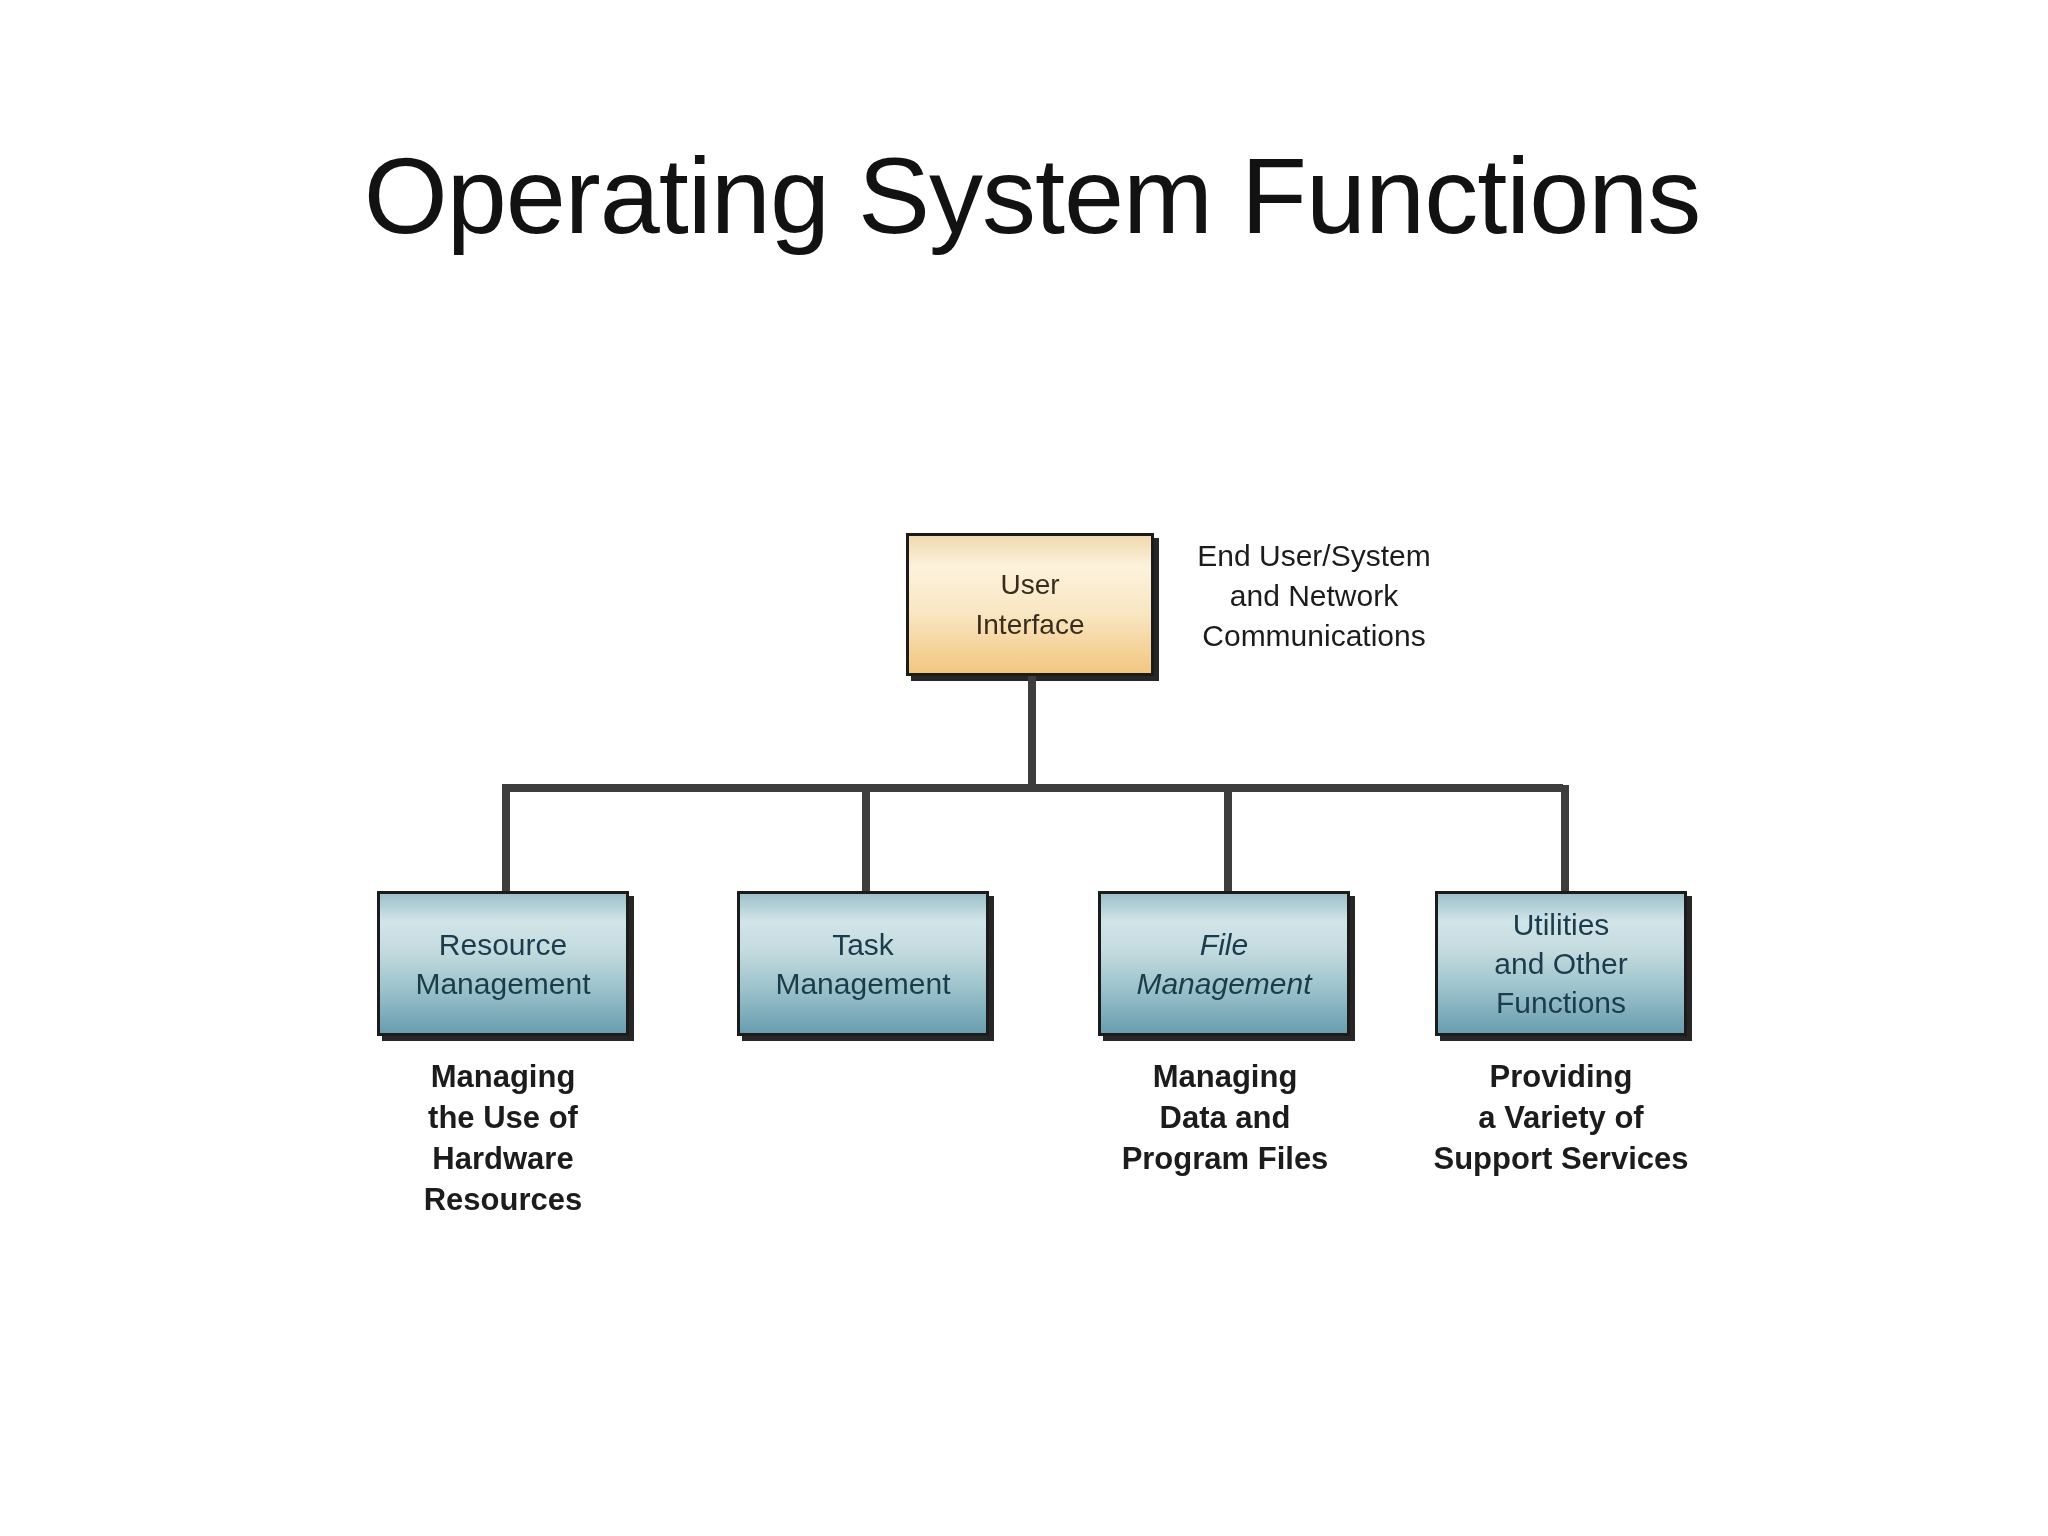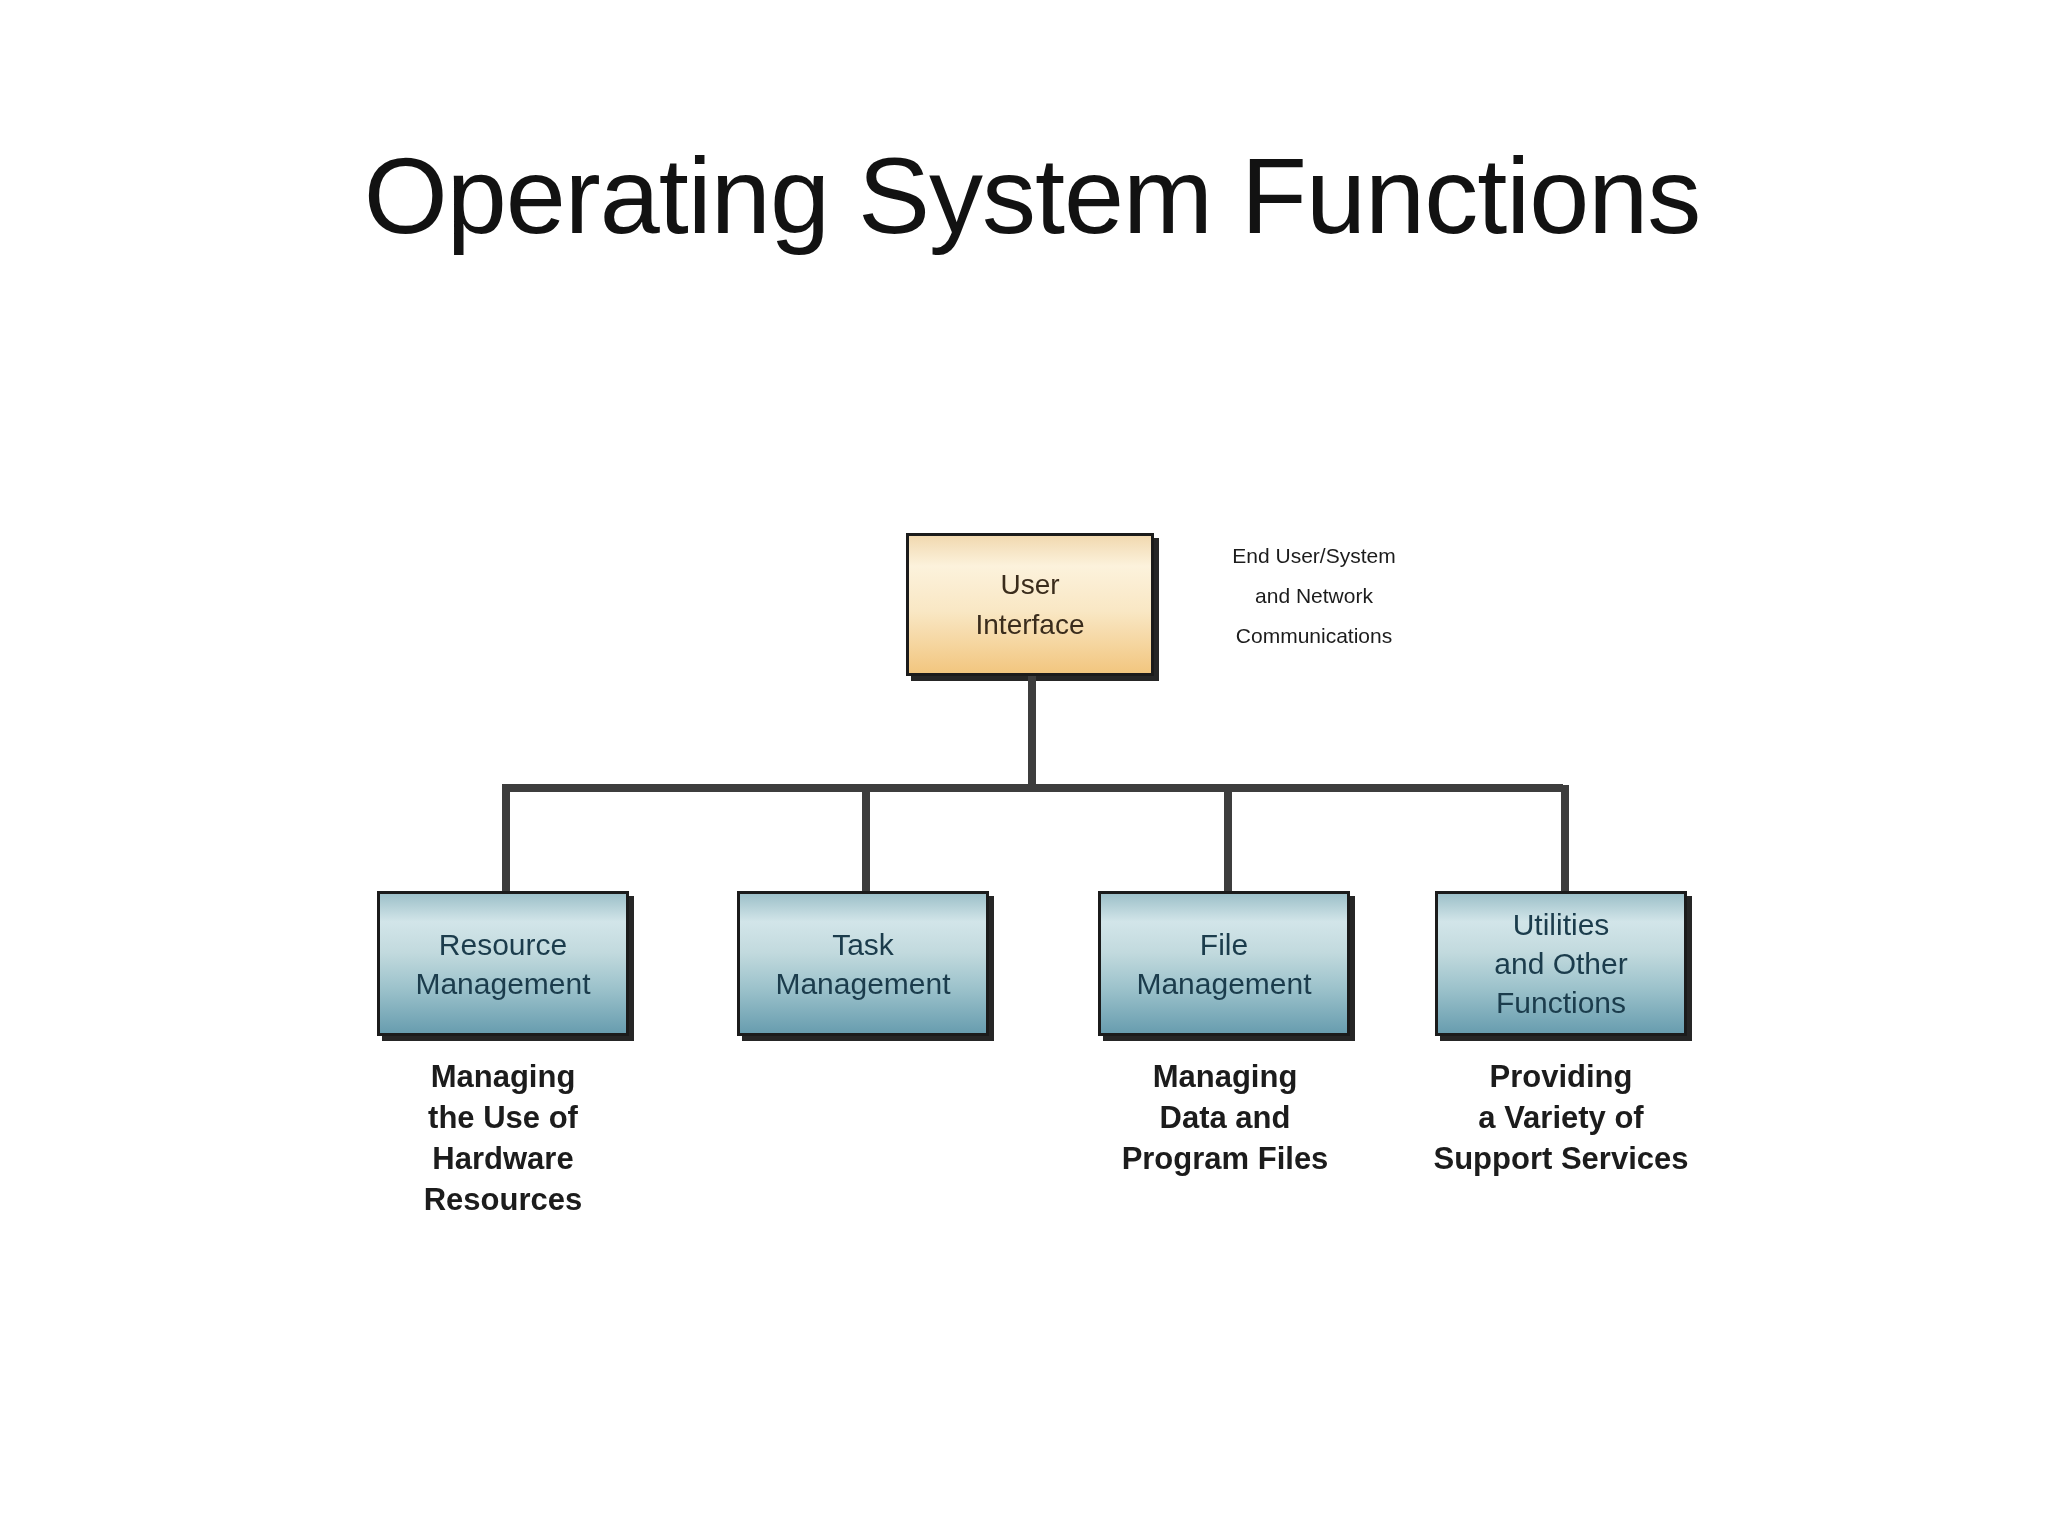--- a/index.html
+++ b/index.html
@@ -57,30 +57,30 @@
     color: var(--branch-text, #1b3c4c);
     background: linear-gradient(180deg,
       var(--branch-top, #9dc0c9) 0%,
       var(--branch-light, #d2e5e9) 20%,
       #c2dade 42%,
       #9cc2cb 68%,
       var(--branch-bottom, #689daf) 100%);
   }
   .b1 { left: 369px; }
   .b2 { left: 729px; }
-  .b3 { left: 1090px; }
+  .b3 { left: 1090px; font-style: italic; }
   .b4 { left: 1427px; }
 
   
   .annotation {
     position: absolute;
     left: 1150px; top: 524px;
     width: 312px;
     text-align: center;
-    font-size: 21px; line-height: 40px;
+    font-size: 30px; line-height: 40px;
     color: var(--text-color, #1c1c1c);
     white-space: pre-line;
   }
 
   .caption {
     position: absolute;
     top: 1044px;
     width: 322px;
     text-align: center;
     font-size: 31px; line-height: 41px;

